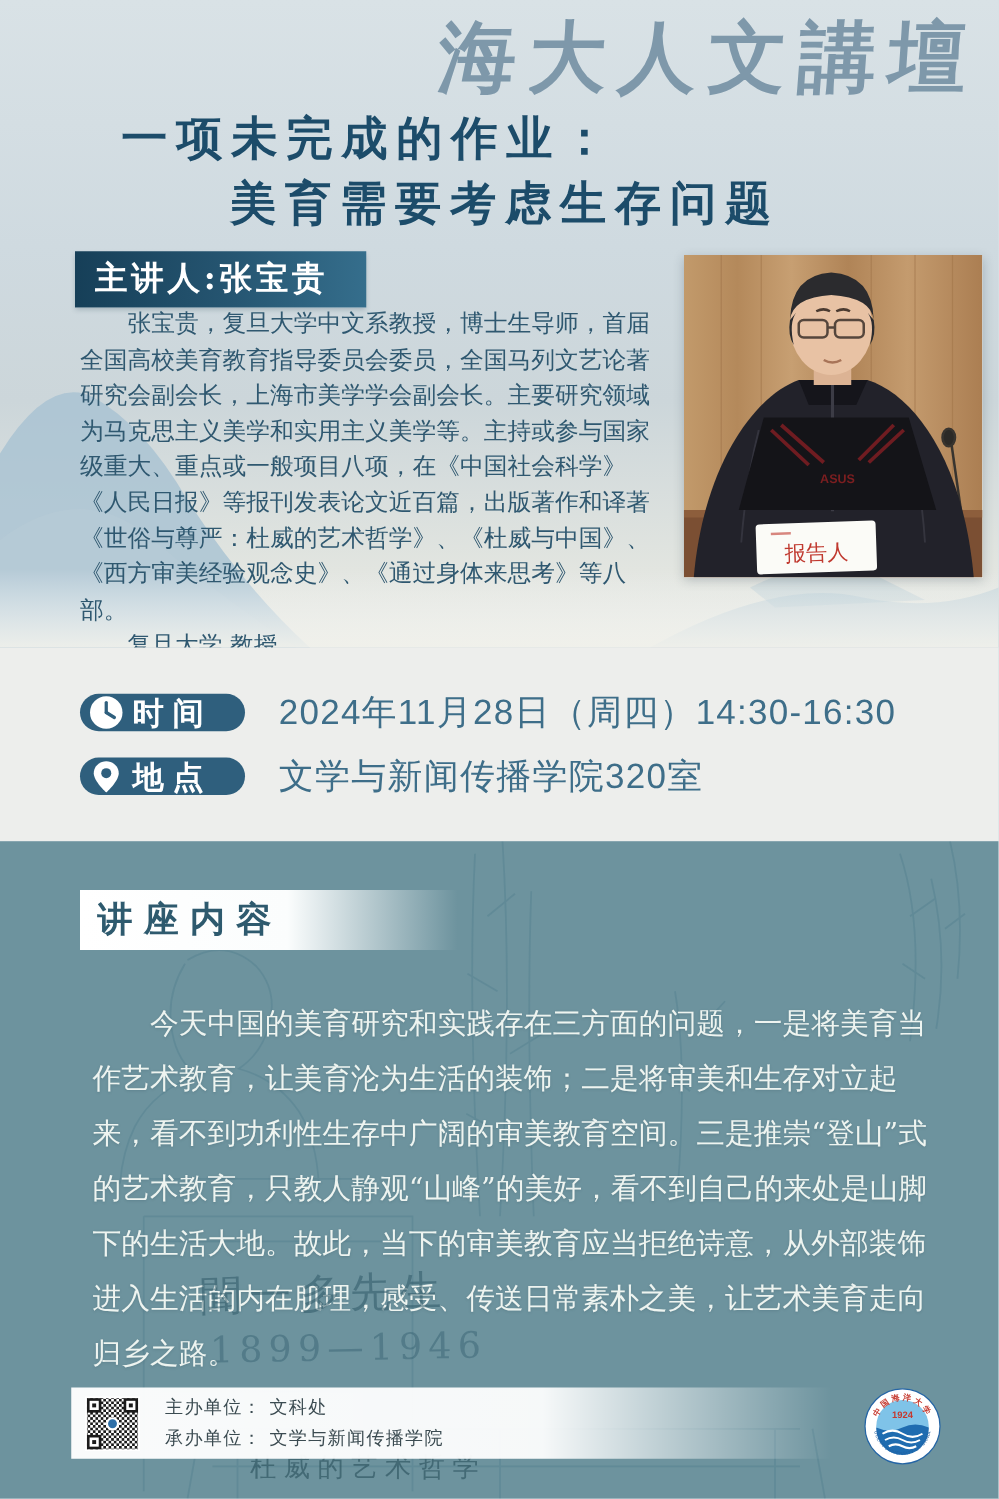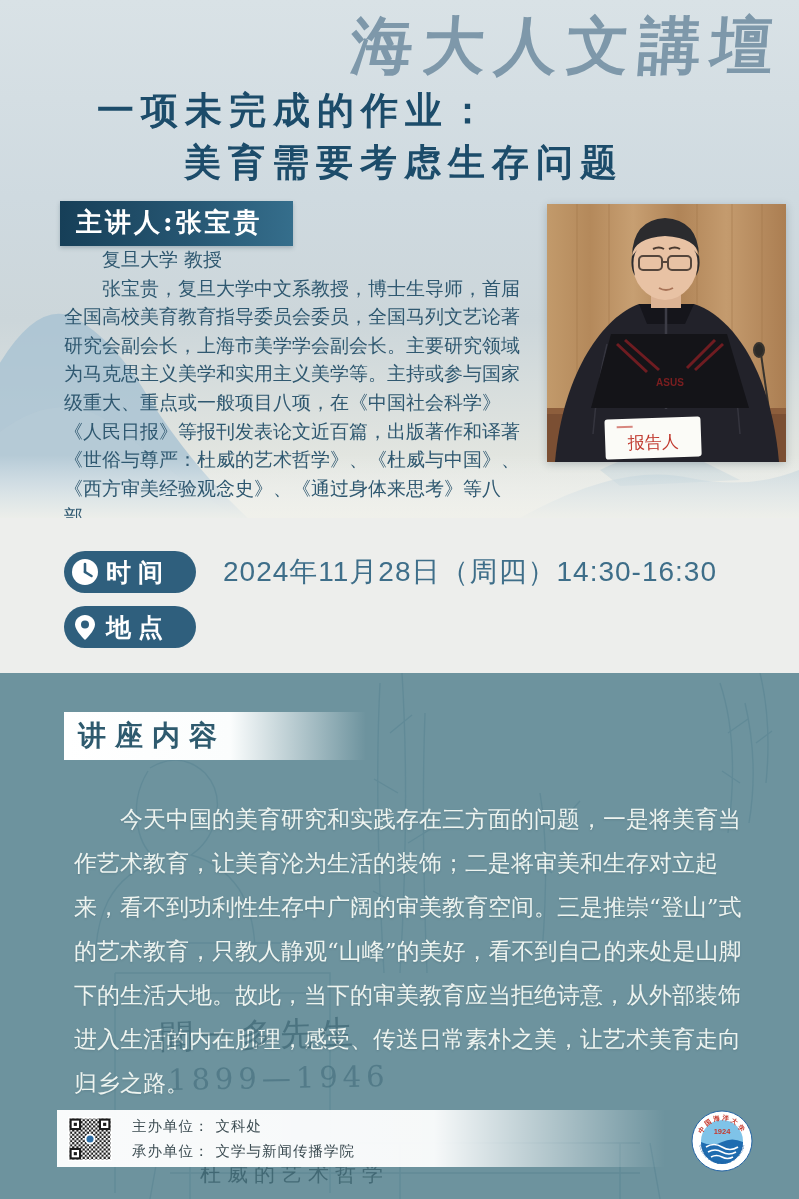--- a/index.html
+++ b/index.html
@@ -53,21 +53,21 @@
   }
   
   .info-band{
     position:absolute; left:0; top:518px; width:799px; height:155px;
     background:#edeeec; padding:0; box-sizing:border-box;
   }
   .info-row{display:flex; align-items:center; margin-left:64px;}
   .info-row.first{margin-top:33px; margin-bottom:13px;}
   .pill{
     display:flex; align-items:center; justify-content:flex-start;
-    width:132px; height:42px; border-radius:21px;
+    width:132px; height:30px; border-radius:21px;
     background:#2f5f7d; color:#fff; padding-left:7px; box-sizing:border-box;
   }
   .pill .picon{width:28px; height:28px; flex:0 0 28px; display:block;}
   .pill .plabel{
     font-size:25px; font-weight:bold; letter-spacing:7px; margin-left:7px; white-space:nowrap;
   }
   .info-value{
     margin-left:27px; font-size:28px; color:#3e6e89; letter-spacing:1px; white-space:nowrap;
   }
   
@@ -139,22 +139,22 @@
     <h1 class="series-title">海大人文講壇</h1>
 
     <div class="main-title">
       <div class="t1">一项未完成的作业：</div>
       <div class="t2">美育需要考虑生存问题</div>
     </div>
 
     <div class="speaker-badge">主讲人:张宝贵</div>
 
     <div class="bio">
+      <p>张宝贵，复旦大学中文系教授，博士生导师，首届全国高校美育教育指导委员会委员，全国马列文艺论著研究会副会长，上海市美学学会副会长。主要研究领域为马克思主义美学和实用主义美学等。主持或参与国家级重大、重点或一般项目八项，在《中国社会科学》《人民日报》等报刊发表论文近百篇，出版著作和译著《世俗与尊严：杜威的艺术哲学》、《杜威与中国》、《西方审美经验观念史》、《通过身体来思考》等八部。</p>
       <p>复旦大学 教授</p>
-      <p>张宝贵，复旦大学中文系教授，博士生导师，首届全国高校美育教育指导委员会委员，全国马列文艺论著研究会副会长，上海市美学学会副会长。主要研究领域为马克思主义美学和实用主义美学等。主持或参与国家级重大、重点或一般项目八项，在《中国社会科学》《人民日报》等报刊发表论文近百篇，出版著作和译著《世俗与尊严：杜威的艺术哲学》、《杜威与中国》、《西方审美经验观念史》、《通过身体来思考》等八部。</p>
     </div>
 
     <div class="photo">
       <svg viewBox="0 0 239 258" width="239" height="258" aria-hidden="true">
         <defs>
           <linearGradient id="wood" x1="0" y1="0" x2="1" y2="0">
             <stop offset="0" stop-color="#c29a6b"></stop>
               <stop offset=".18" stop-color="#b4895b"></stop>
             <stop offset=".36" stop-color="#c79f72"></stop>
               <stop offset=".55" stop-color="#b08457"></stop>
@@ -233,20 +233,21 @@
       <div class="info-value">2024年11月28日（周四）14:30-16:30</div>
     </div>
     <div class="info-row">
       <div class="pill">
         <svg class="picon" viewBox="0 0 28 28" aria-hidden="true">
           <path d="M14,2 C19.5,2 24,6.3 24,11.6 C24,18 14,27 14,27 C14,27 4,18 4,11.6 C4,6.3 8.5,2 14,2 Z" fill="#fff"></path>
           <circle cx="14" cy="11.5" r="4" fill="#2f5f7d"></circle>
         </svg>
         <span class="plabel">地点</span>
       </div>
+      <div class="info-value">文学与新闻传播学院320室</div>
     </div>
   </section>
 
   <section class="content-band">
     <svg class="sketch" viewBox="0 0 799 526" preserveAspectRatio="none" aria-hidden="true">
       <g stroke="#3f7284" fill="none" stroke-width="1.4" opacity=".45">
 
         <path d="M150,95 q30,-18 55,5 q18,20 10,48 q-6,22 -24,34 q30,8 48,34 q14,22 16,58"></path>
         <path d="M148,98 q-16,26 -10,56 q4,22 20,34 q-34,10 -50,40 q-10,20 -12,46"></path>
         <path d="M120,270 L282,270"></path>

